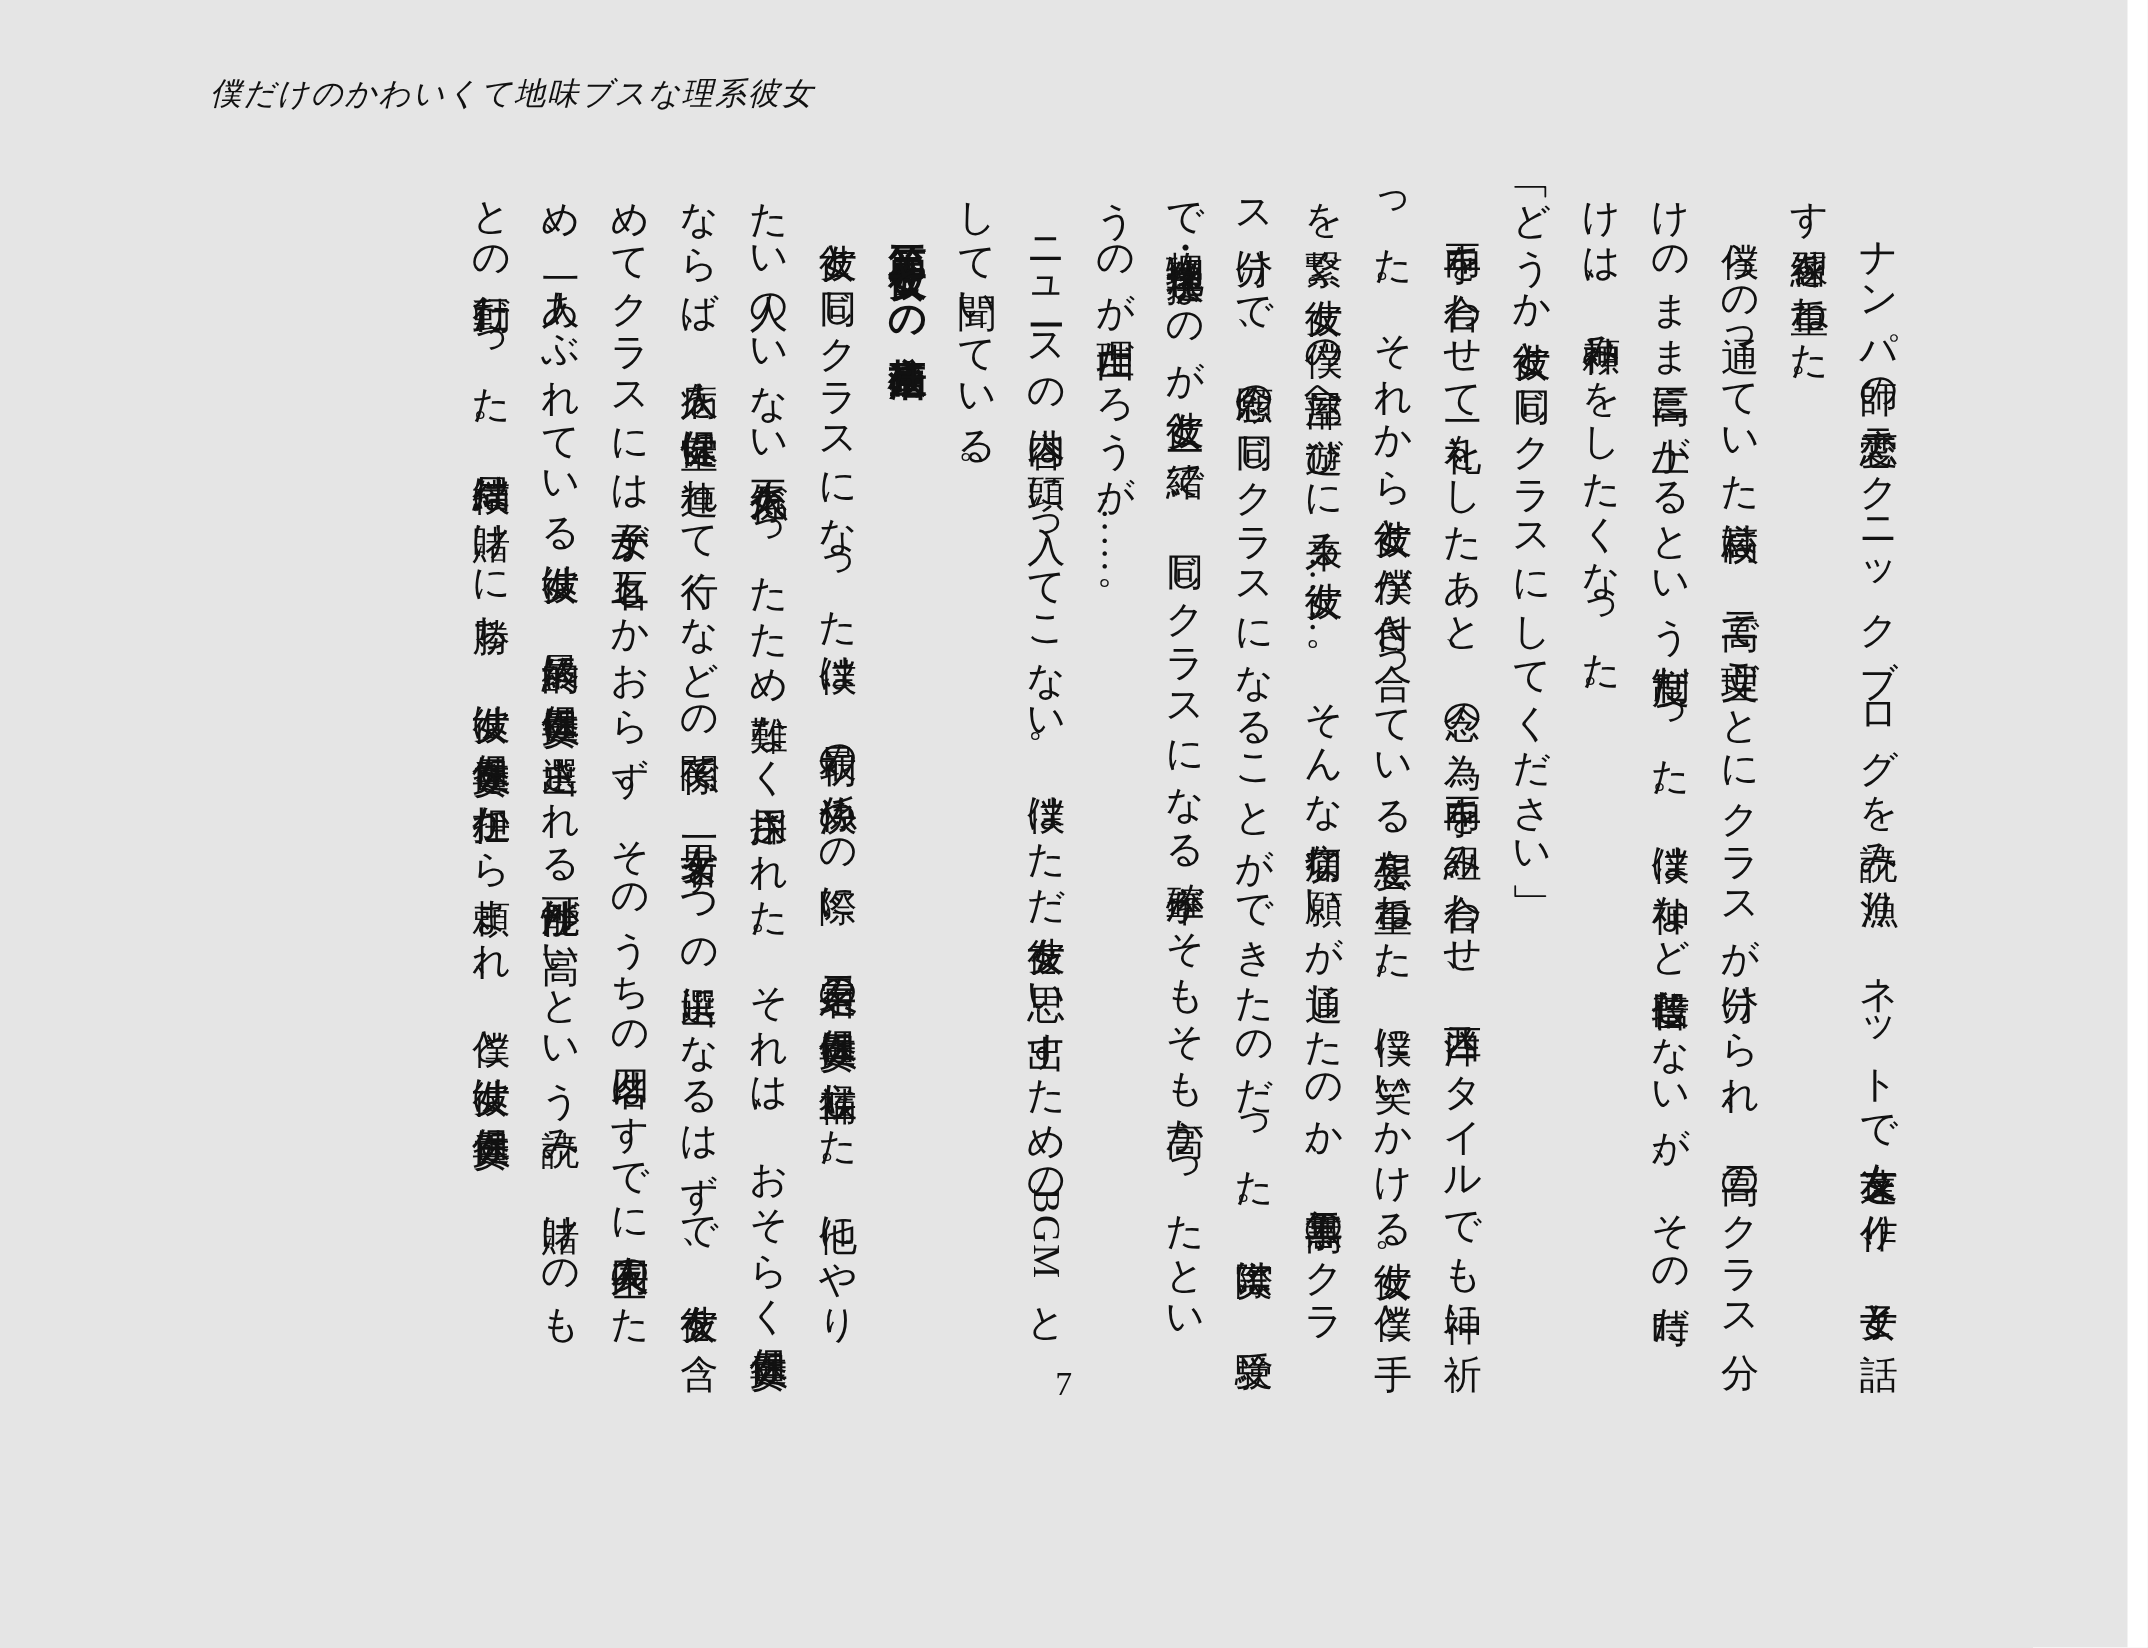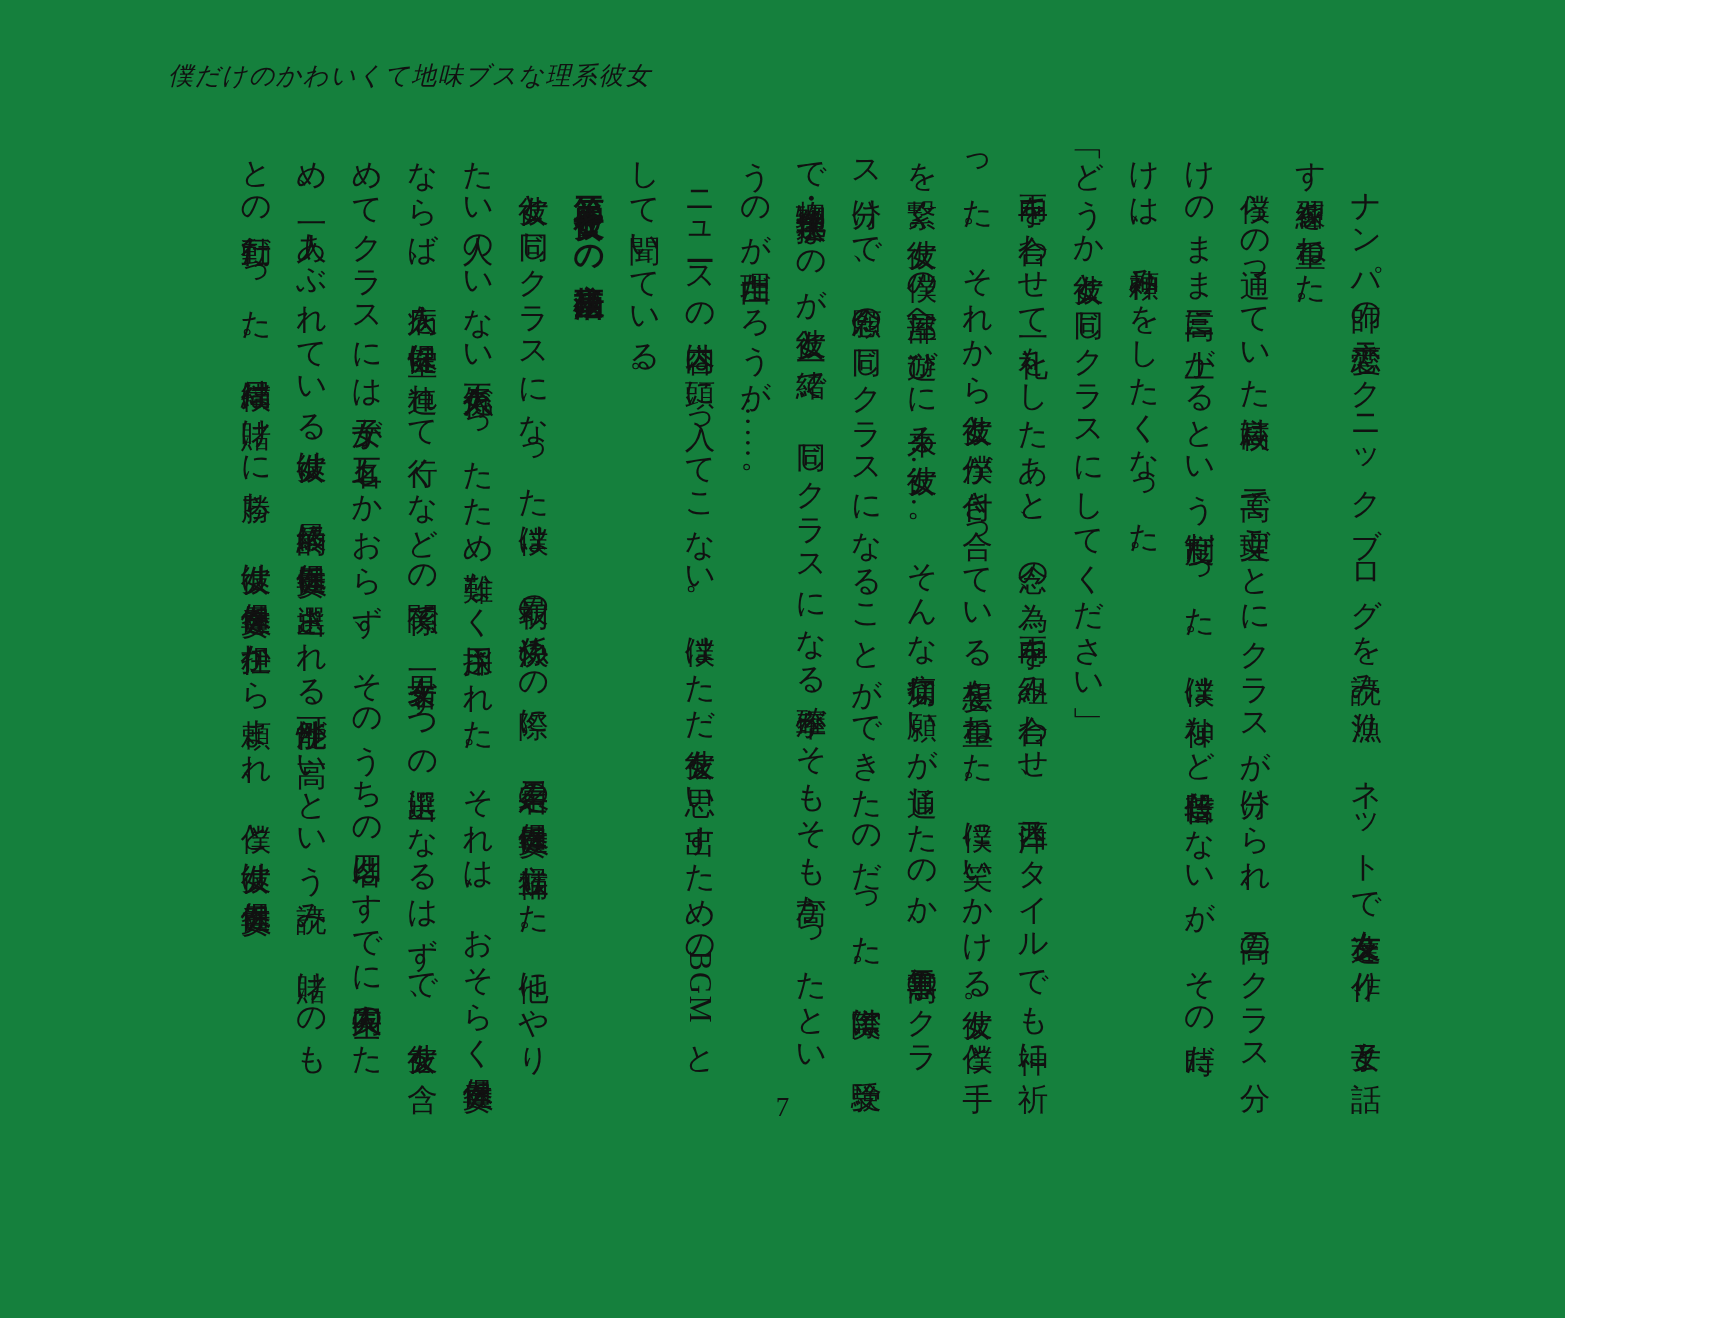--- a/index.html
+++ b/index.html
@@ -8,23 +8,23 @@
     padding: 0;
     background: #ffffff;
   }
   body {
     font-family: "Liberation Serif", "DejaVu Serif", serif;
     color: #111111;
   }
 
   .page {
     position: relative;
-    width: 1565px;
+    width: 1702px;
     height: 1318px;
-    background: #15803d;
+    background: #e5e5e5;
     overflow: hidden;
     box-sizing: border-box;
   }
 
   
   .running-head {
     position: absolute;
     top: 62px;
     left: 168px;
     font-size: 25px;

